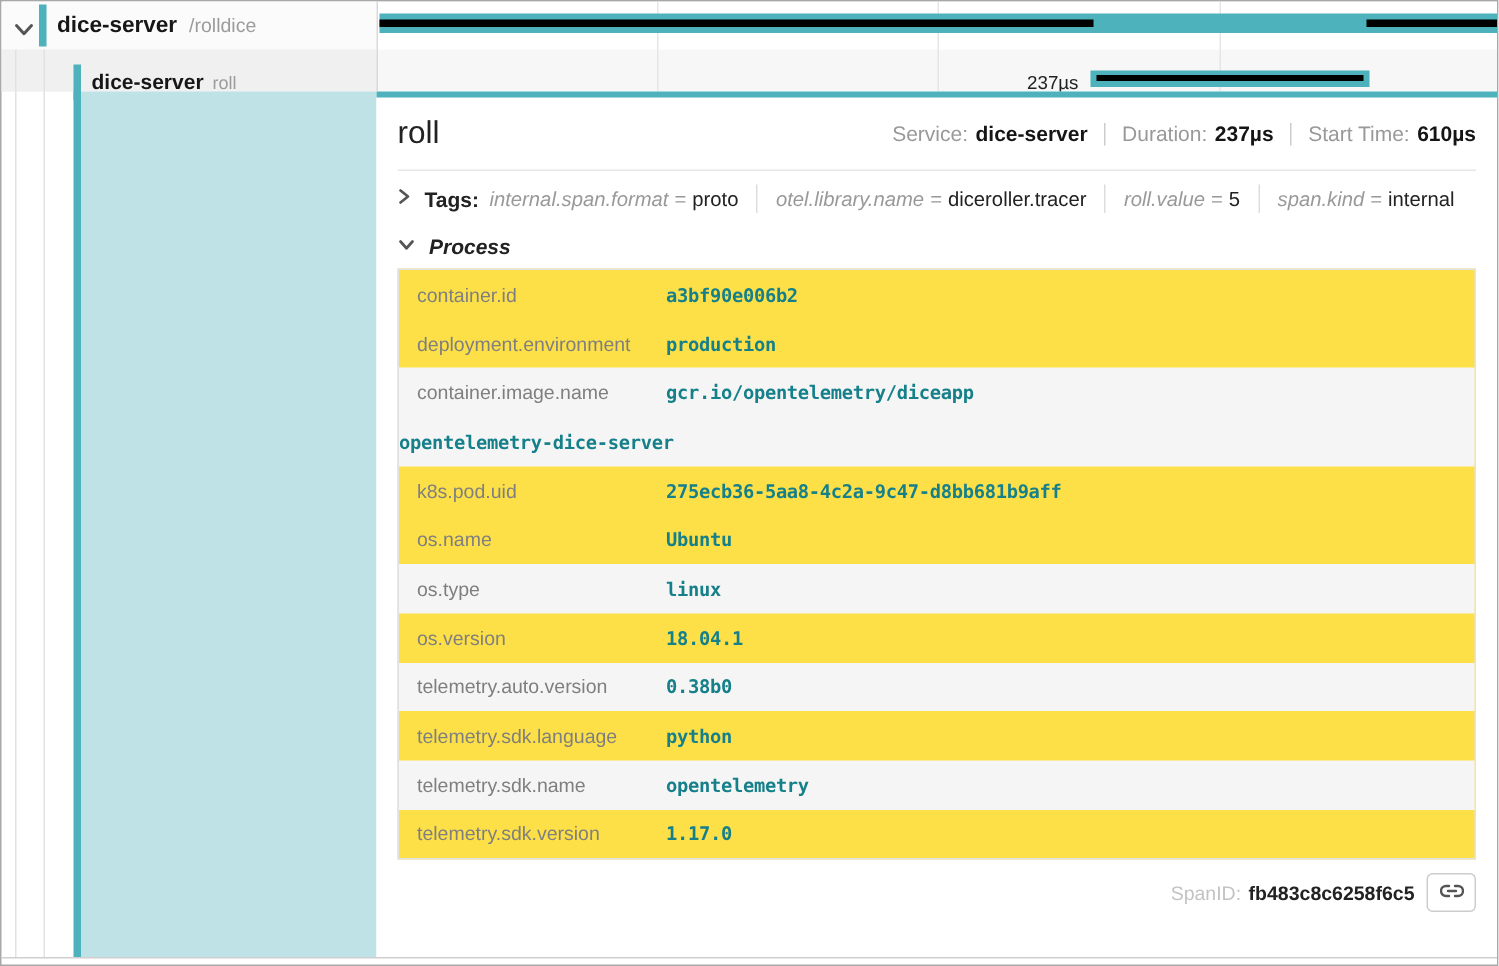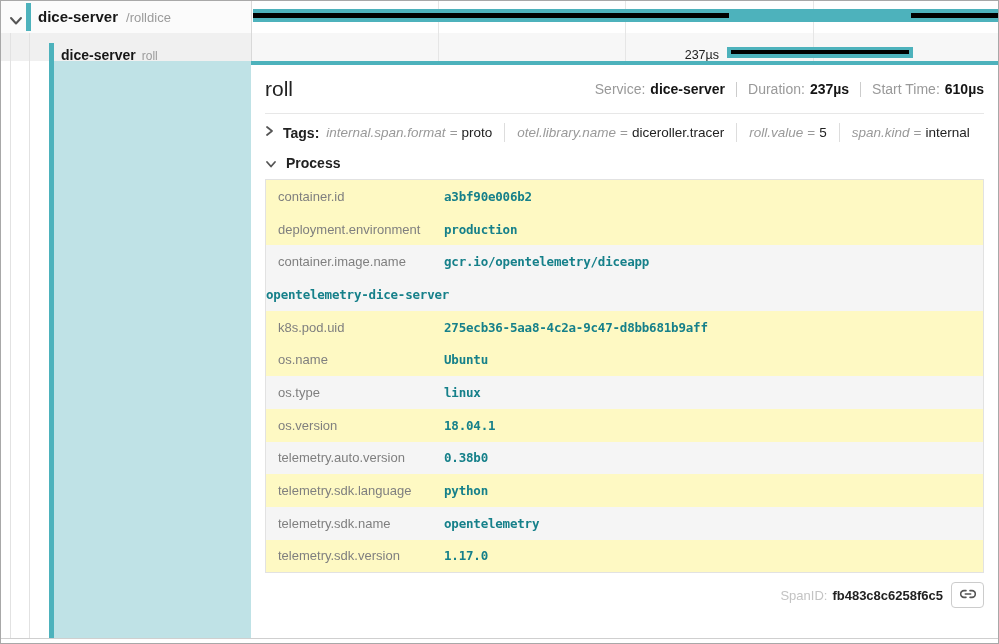--- a/index.html
+++ b/index.html
@@ -50,22 +50,22 @@
   .dmeta .mv{color:#151515;font-weight:700;margin-left:5px;}
   .vsep{width:1px;height:15px;background:#ccc;margin:0 11px;}
   .tagsrow{display:flex;align-items:center;padding:9px 0 8px;font-size:13.5px;cursor:pointer;}
   .sec-label{font-size:14px;font-weight:700;color:#222;margin-left:9px;}
   .taglist{display:flex;align-items:center;margin-left:7px;}
   .tag{white-space:nowrap;}
   .tag .tk{color:#999;font-style:italic;}
   .tag .teq{color:#999;margin:0 4px;}
   .tag .tv{color:#222;}
   .tsep{width:1px;height:19px;background:#ddd;margin:0 12px;}
-  .procrow{display:flex;align-items:flex-start;padding:5px 0 6px;cursor:pointer;}
-  .ptable{border:1px solid #e2e2e2;background:#fef9c3;}
+  .procrow{display:flex;align-items:center;padding:5px 0 6px;cursor:pointer;font-style:italic;}
+  .ptable{border:1px solid #e2e2e2;background:#fde047;}
   .prow{display:flex;align-items:center;height:32.7px;font-size:13px;}
   .prow.alt{background:#f5f5f5;}
   .pkey{width:166px;padding-left:12px;color:#7f7f7f;flex:none;}
   .pval{font-family:"DejaVu Sans Mono","Liberation Mono",monospace;font-size:12.5px;
     color:#16808a;font-weight:700;letter-spacing:-0.2px;}
   .pfooter{display:flex;justify-content:flex-end;align-items:center;padding-top:9px;font-size:13px;}
   .sid-label{color:#c3c3c3;}
   .sid-value{color:#222;font-weight:700;margin-left:5px;}
   .linkbtn{width:33px;height:26px;border:1px solid #ccc;border-radius:4px;background:#fff;
     display:flex;align-items:center;justify-content:center;margin-left:8px;cursor:pointer;padding:0;}

